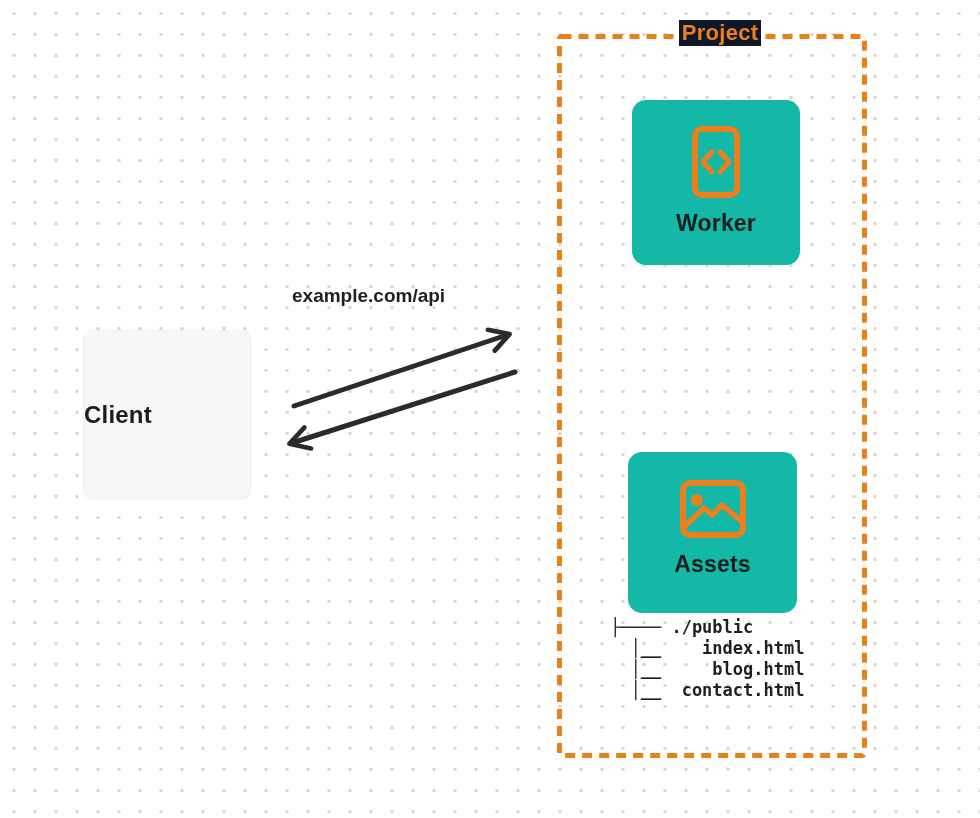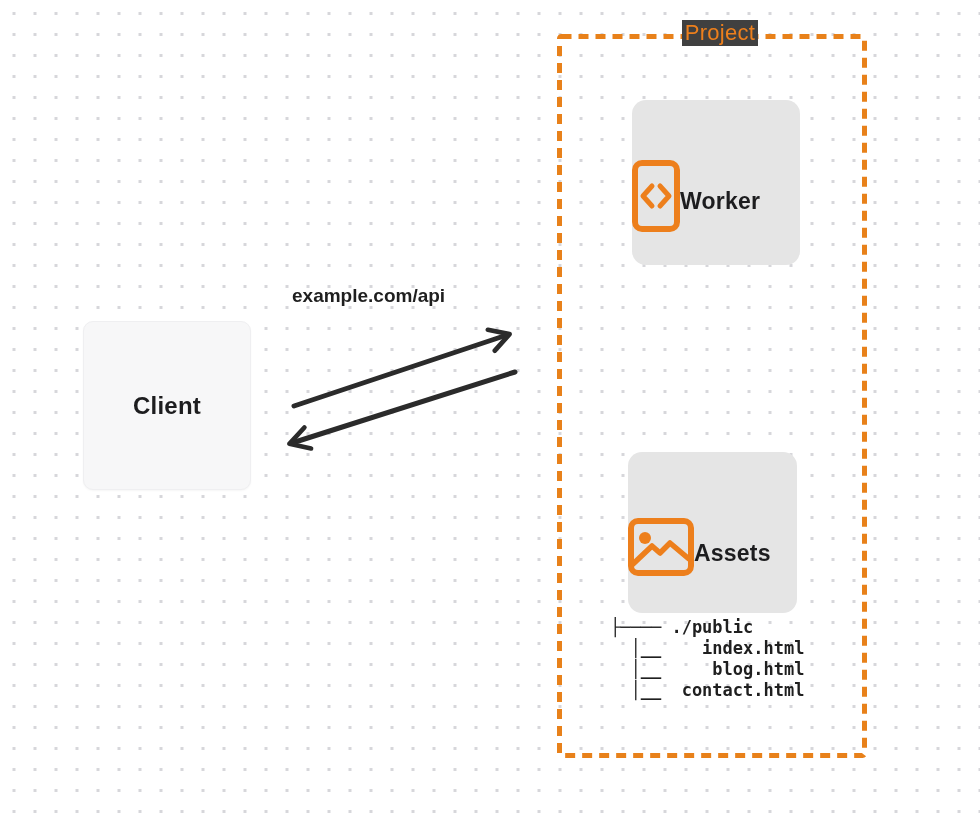--- a/index.html
+++ b/index.html
@@ -8,23 +8,23 @@
     font-family:"Liberation Sans", sans-serif;
     background-color:#ffffff;
     background-image:radial-gradient(circle, #d6d6da 1.4px, rgba(214,214,218,0) 1.8px);
     background-size:21px 21px;
     background-position:3.5px 3px;
   }
   .abs{position:absolute;}
 
   
   .client-box{
-    left:83px;top:321px;width:166px;height:167px;
+    left:83px;top:330px;width:166px;height:167px;
     background:#f7f7f8;border:1px solid #efeff1;border-radius:10px;
-    display:flex;align-items:center;justify-content:center;
+    display:flex;align-items:center;justify-content:flex-start;
     box-shadow:0 1px 2px rgba(0,0,0,0.04);
   }
   .client-box .node-label{
     font-size:24px;font-weight:700;color:#1d1d1f;letter-spacing:0.2px;
   }
 
   
   .request-label{
     left:292px;top:285px;width:200px;text-align:left;
     font-size:19px;font-weight:700;color:#1f1f1f;
@@ -32,28 +32,28 @@
 
   
   .arrows-svg{left:280px;top:325px;}
 
   
   .project-svg{left:557px;top:34px;}
   .project-label-wrap{
     left:557px;top:20px;width:310px;text-align:center;
   }
   .project-label-wrap .project-label{
-    display:inline-block;background:#404040;padding:0 3px;
-    font-size:22px;font-weight:400;color:#ed7f1c;letter-spacing:0.3px;margin-left:16px;
+    display:inline-block;background:#0f172a;padding:0 3px;
+    font-size:22px;font-weight:700;color:#ed7f1c;letter-spacing:0.3px;margin-left:16px;
   }
 
   
   .card{
-    background:#e5e5e5;border-radius:14px;
-    display:flex;flex-direction:row;align-items:center;
+    background:#14b8a6;border-radius:14px;
+    display:flex;flex-direction:column;align-items:center;
   }
   .worker-card{left:632px;top:100px;width:168px;height:165px;padding-top:26px;box-sizing:border-box;}
   .assets-card{left:628px;top:452px;width:169px;height:161px;padding-top:28px;box-sizing:border-box;}
   .card .card-label{
     font-size:23px;font-weight:700;color:#1d1d1f;letter-spacing:0.2px;
   }
   .worker-card .card-label{margin-top:12px;}
   .assets-card .card-label{margin-top:13px;text-align:right;}
 
   

